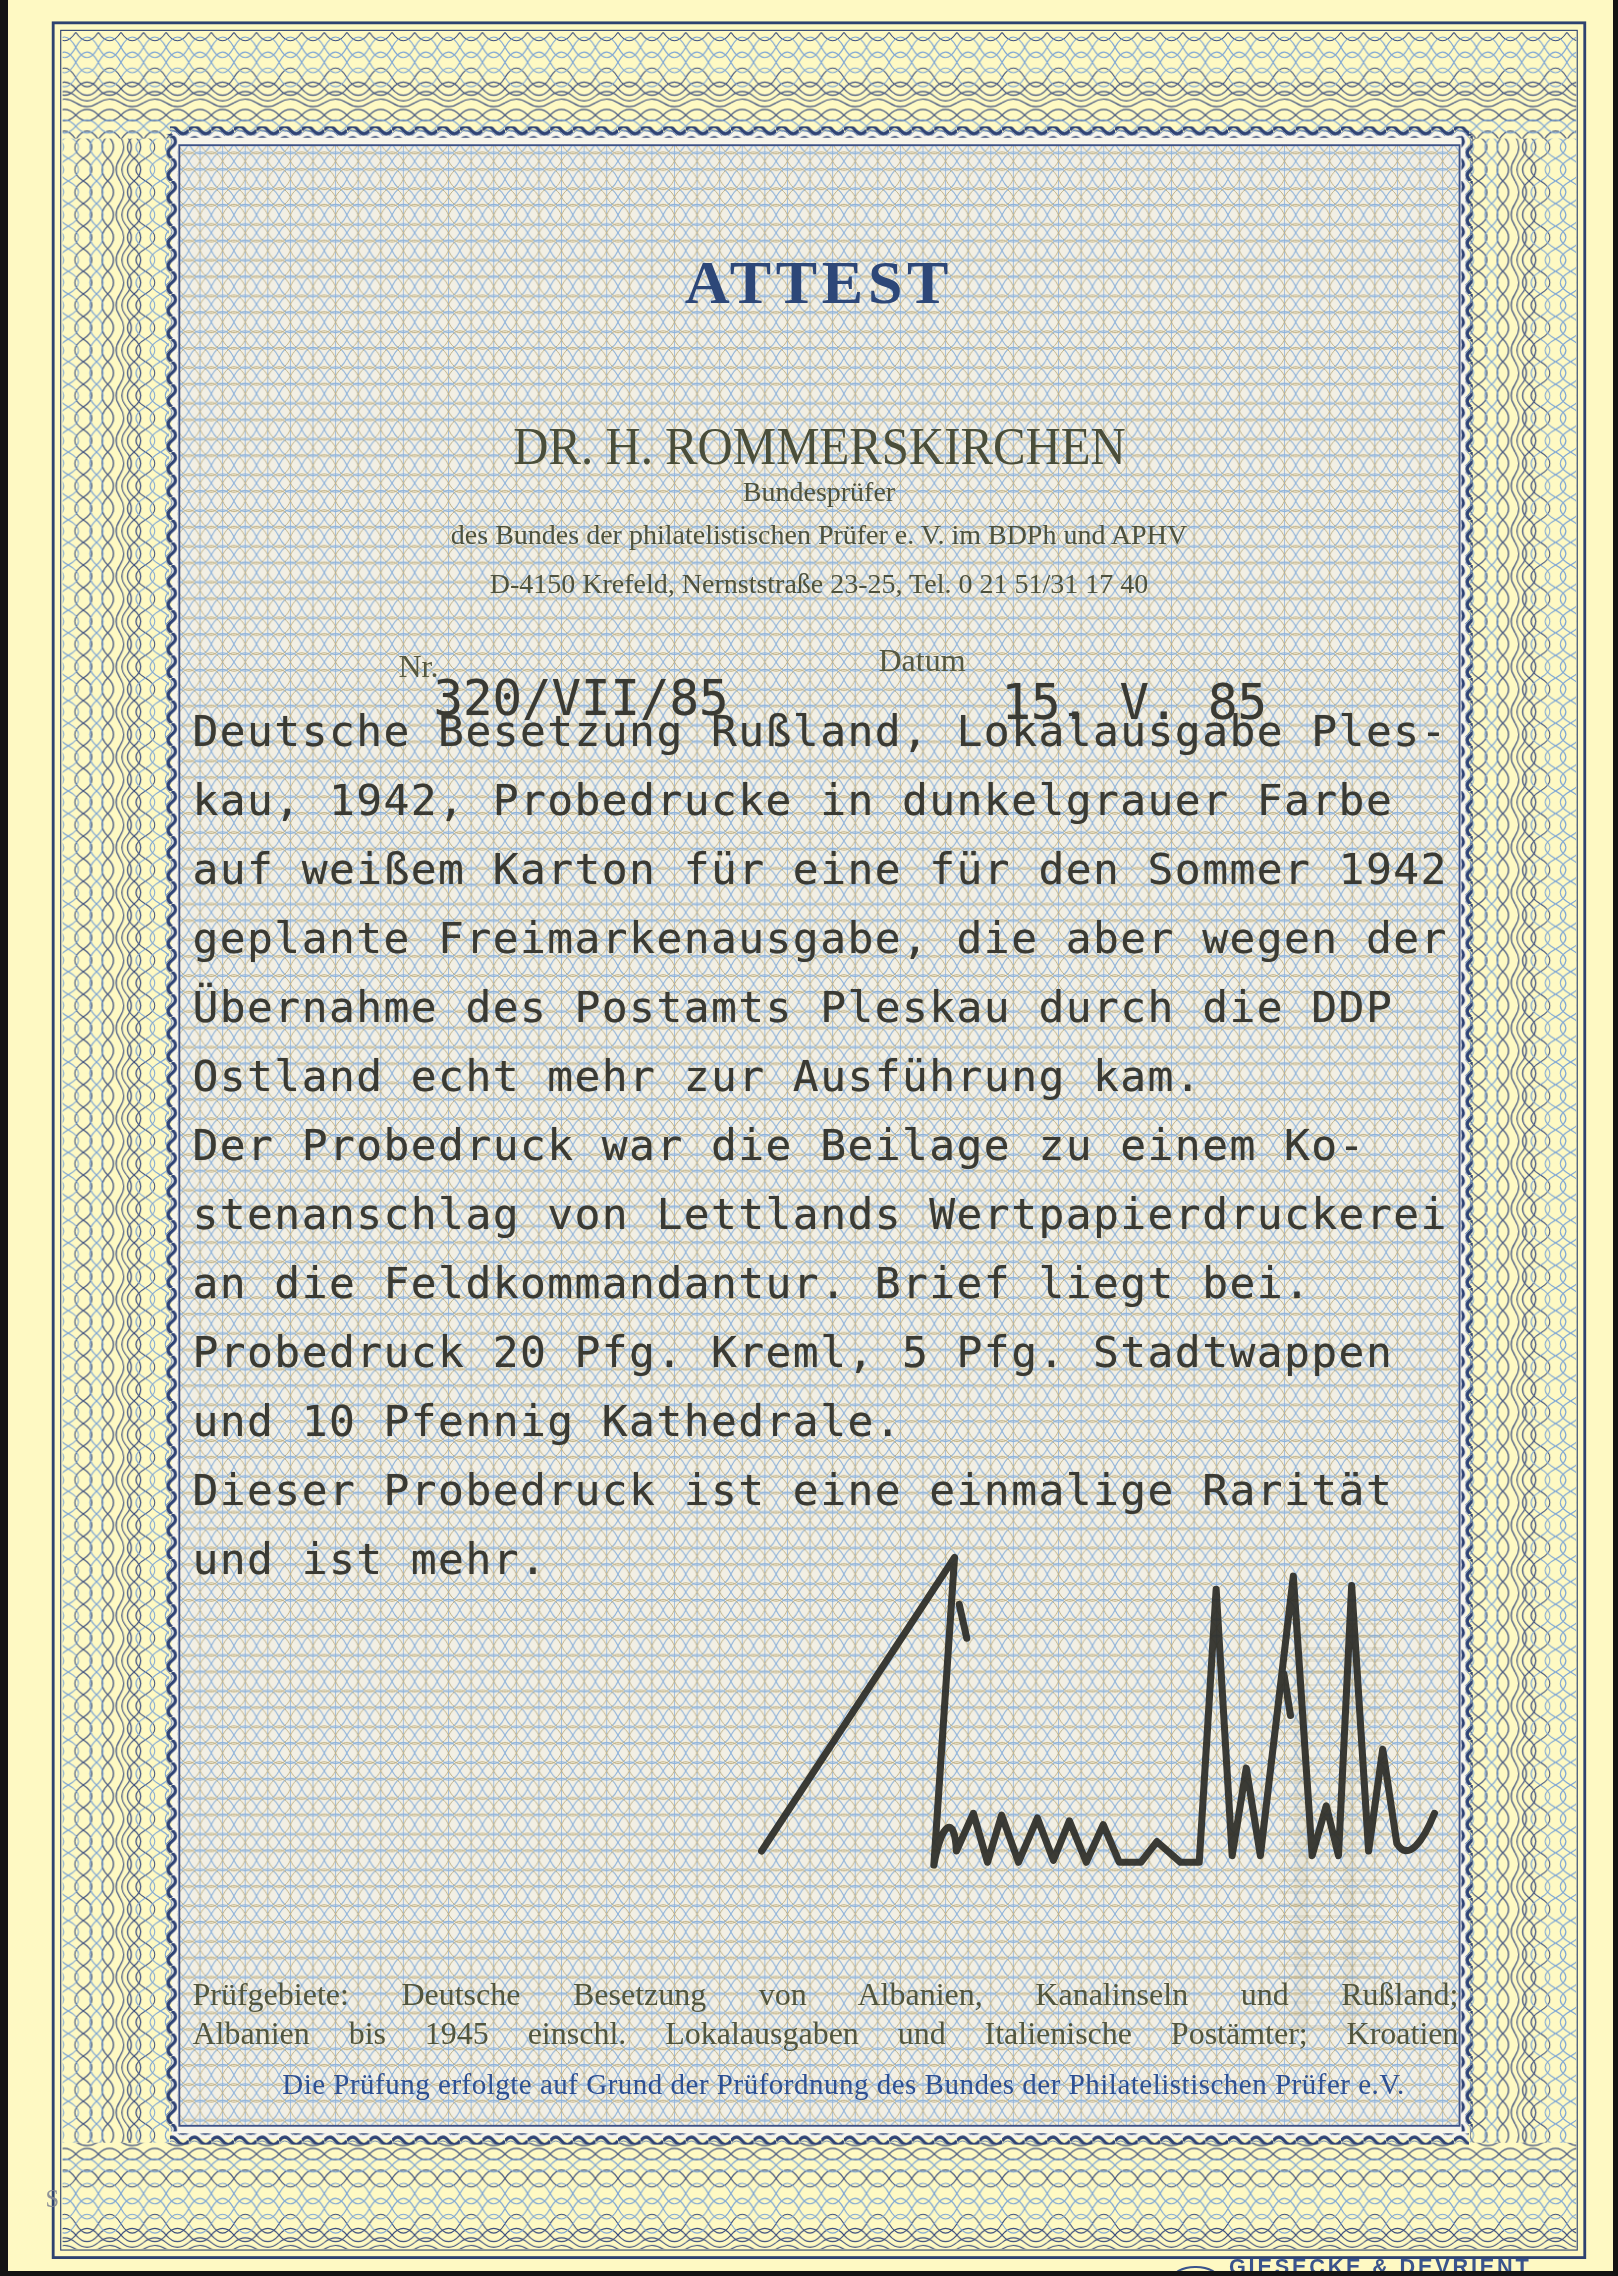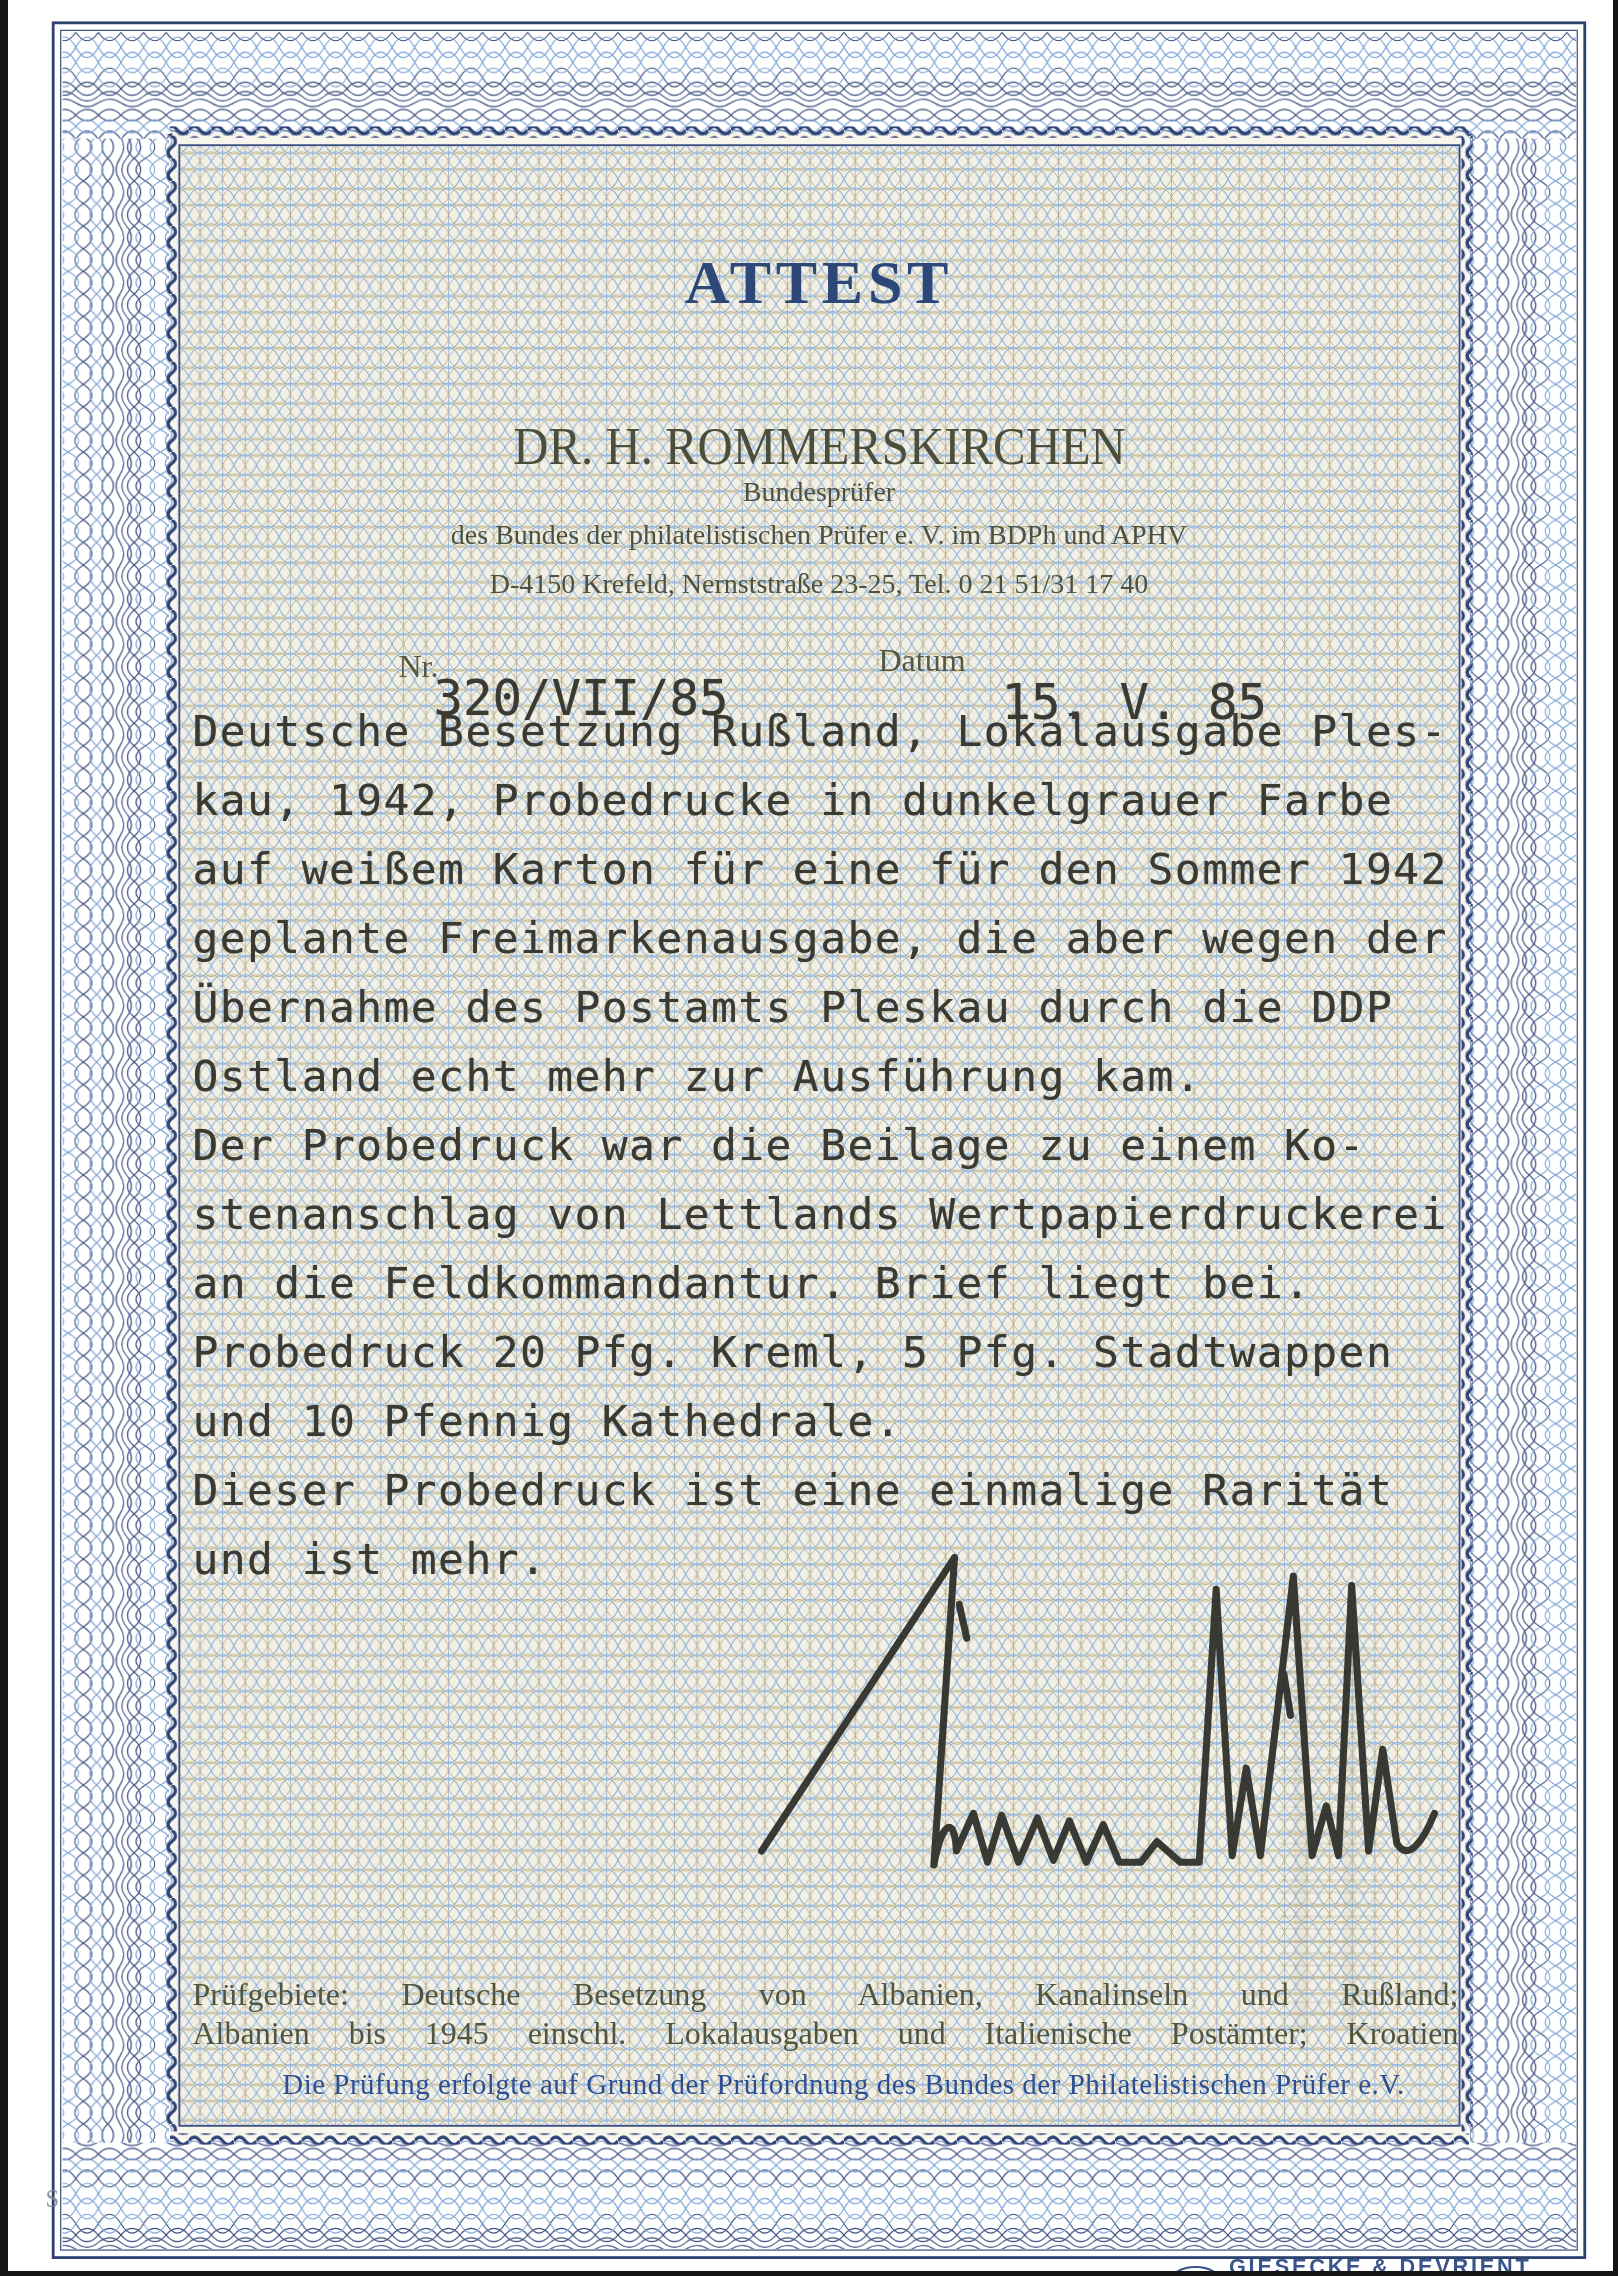--- a/index.html
+++ b/index.html
@@ -1,18 +1,18 @@
 <!DOCTYPE html>
 <html style="font-size:15px"><head>
 <meta charset="utf-8">
 <style>
   html,body{margin:0;padding:0;background:#141414;}
   .stage{position:relative;width:1619px;height:2277px;overflow:hidden;background:#141414;
          font-family:"Liberation Serif", serif;}
-  .paper{position:absolute;left:7.5px;top:0;width:1605px;height:2271px;background:#ffffff;overflow:hidden;}
+  .paper{position:absolute;left:7.5px;top:0;width:1605px;height:2271px;background:#fef9c3;overflow:hidden;}
   .bg{position:absolute;left:0;top:0;}
   .txt{position:absolute;white-space:nowrap;}
   .center{left:171px;width:1281px;text-align:center;}
   .title{top:247px;font-size:62px;letter-spacing:4.7px;color:#2d4778;font-weight:bold;}
   .name{top:416px;font-size:53px;color:#4a4e3a;transform:scaleX(.92);font-weight:500;}
   .role{top:476px;font-size:28px;color:#4d513d;border-radius:6px;}
   .assoc{top:519px;font-size:28px;color:#4d513d;}
   .addr{top:568px;font-size:28px;color:#4d513d;}
   .lbl{font-size:32px;color:#555840;}
   .mono{font-family:"DejaVu Sans Mono", monospace;color:#3a3a33;

